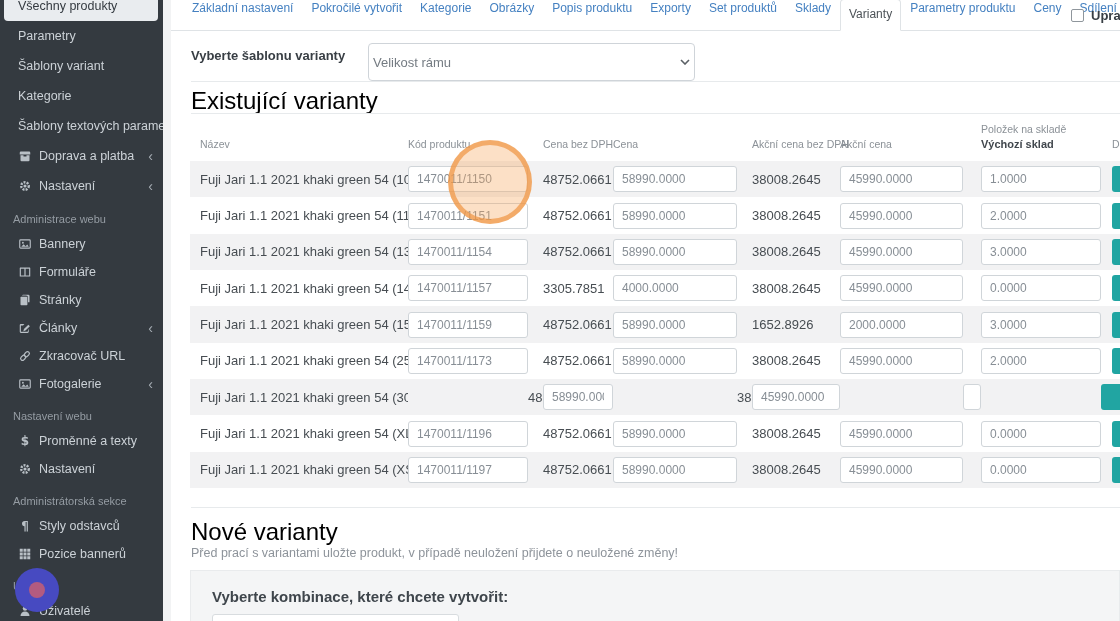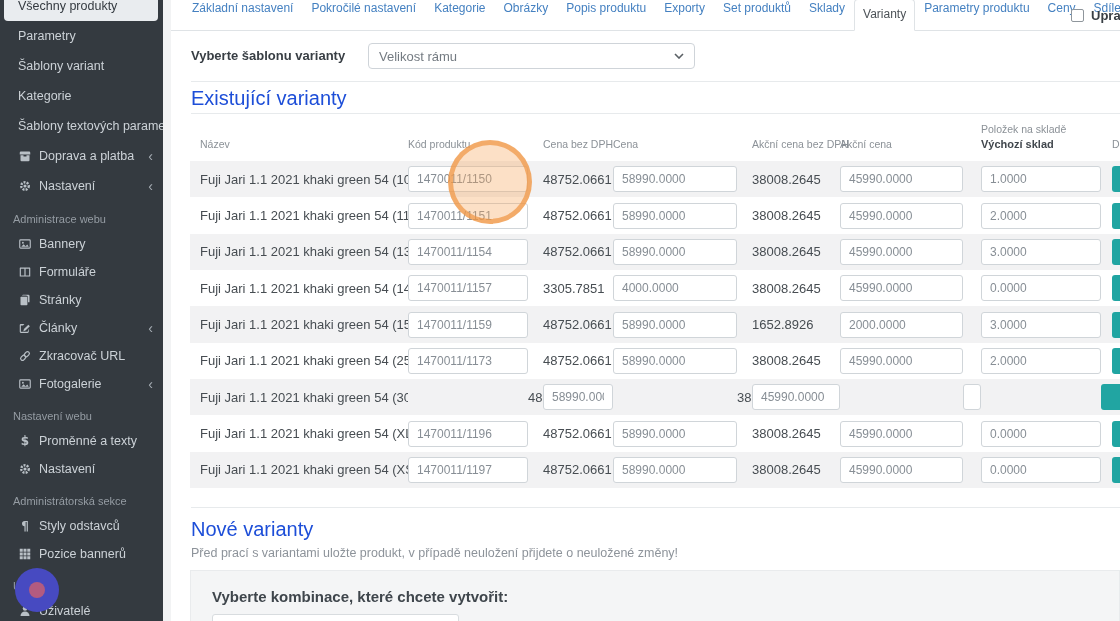--- a/index.html
+++ b/index.html
@@ -60,31 +60,31 @@
   }
   .edit-toggle {
     position:absolute; left:900px; top:8px; display:flex; align-items:center; gap:7px;
     font-weight:bold; font-size:13px; color:#383e44; white-space:nowrap; cursor:pointer;
   }
   .checkbox { width:13px; height:13px; border:1px solid #8f969c; border-radius:2px; background:#fff; flex:none; }
 
   .vt-label { position:absolute; left:20px; top:43px; height:26px; line-height:26px;
               font-weight:bold; font-size:13px; color:#383e44; }
   .select {
-    position:absolute; left:197px; top:43px; width:327px; height:26px;
+    position:absolute; left:197px; top:43px; width:327px; height:38px;
     border:1px solid #cfd4d9; border-radius:4px; background:#fff;
     display:flex; align-items:center; justify-content:space-between;
-    padding:0 10px; font-size:13px; color:#747b82; cursor:pointer;
+    padding:0 4px; font-size:13px; color:#747b82; cursor:pointer;
   }
   .select svg { width:10px; height:6px; stroke:#5a6065; fill:none; stroke-width:1.6; }
 
   hr.rule { position:absolute; left:20px; right:0; border:0; border-top:1px solid #e7eaec; margin:0; }
   .r1 { top:81px; } .r2 { top:113px; } .r3 { top:507px; }
 
-  h2.section { position:absolute; left:20px; margin:0; font-size:20px; font-weight:400; color:#1d4ed8; white-space:nowrap; }
+  h2.section { position:absolute; left:20px; margin:0; font-size:24px; font-weight:400; color:#000000; white-space:nowrap; }
   #h-existing { top:87px; } #h-new { top:518px; }
 
   .grid12 {
     display:grid;
     grid-template-columns:218px 120px 15px 70px 124px 15px 88px 123px 18px 120px 11px 30px;
   }
   .thead {
     position:absolute; left:19px; right:0; top:120px; height:38px;
     align-items:end; padding-bottom:7px; overflow:hidden;
   }
@@ -261,21 +261,21 @@
       <span>Uživatelé</span>
     </div>
   </aside>
 <div class="scrollstrip"></div>
 
 <main id="main">
 
   <nav class="tabbar">
     <div id="tabs" style="display:flex;">
         <div class="tab">Základní nastavení</div>
-        <div class="tab">Pokročilé nastavení</div>
+        <div class="tab">Pokročilé vytvořit</div>
         <div class="tab">Kategorie</div>
         <div class="tab">Obrázky</div>
         <div class="tab">Popis produktu</div>
         <div class="tab">Exporty</div>
         <div class="tab">Set produktů</div>
         <div class="tab">Sklady</div>
         <div class="tab active">Varianty</div>
         <div class="tab">Parametry produktu</div>
         <div class="tab">Ceny</div>
         <div class="tab">Sdílení</div>

